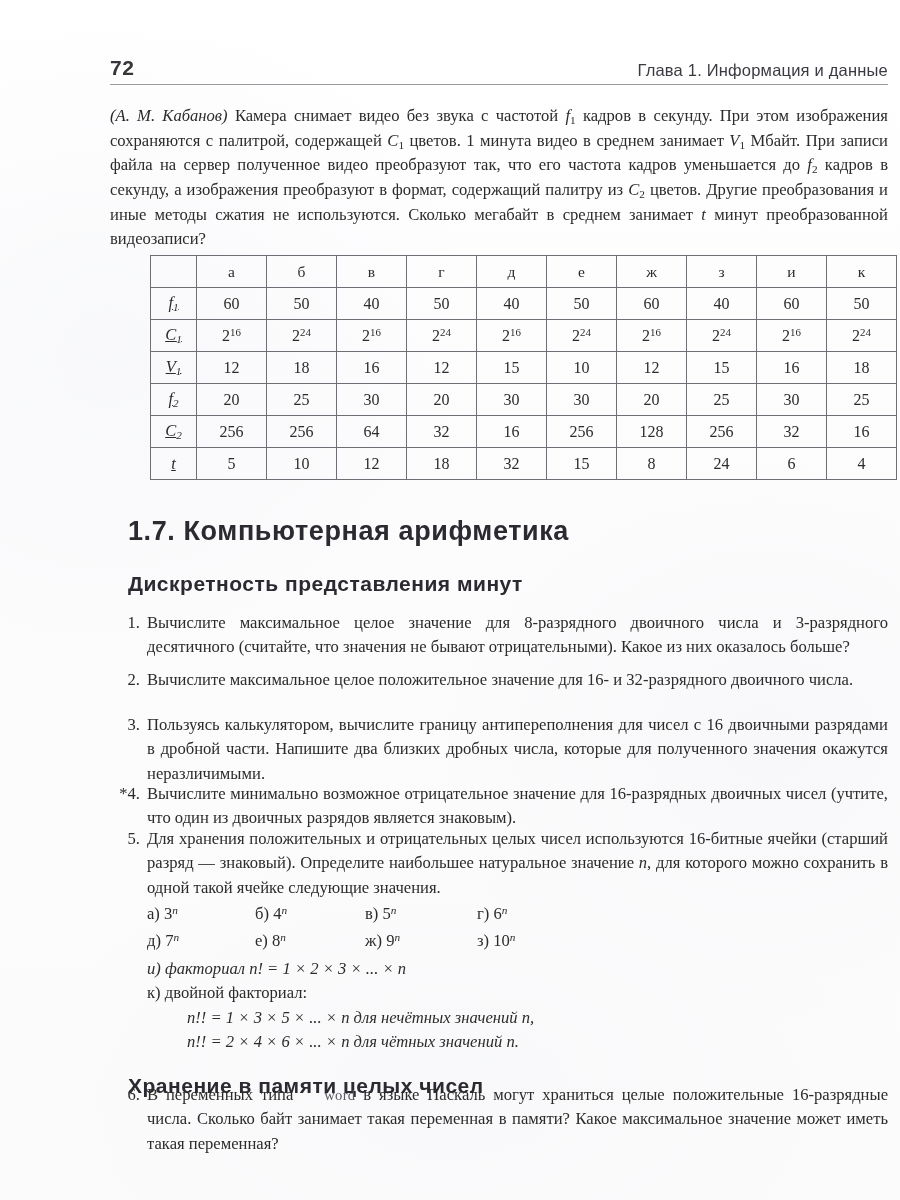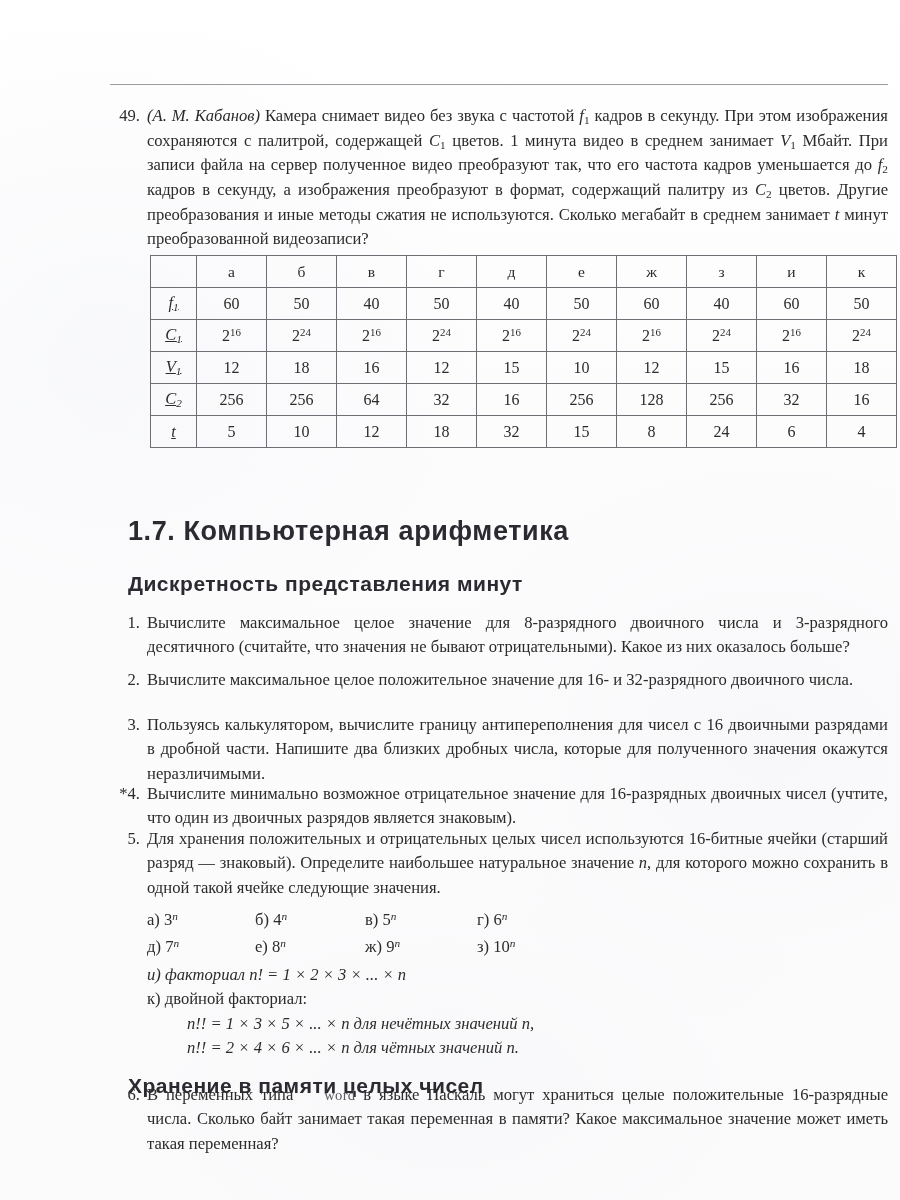--- a/index.html
+++ b/index.html
@@ -168,21 +168,21 @@
   #task-4 .ex-num { width: 36px; }
   #task-5 { left: 110px; top: 827px; }
   #task-6 { left: 110px; top: 1083px; }
 
   .star { letter-spacing: 0; }
 
   
   .opt-grid {
     display: grid;
     grid-template-columns: 108px 110px 112px 110px;
-    margin-top: 8px;
+    margin-top: 2px;
     row-gap: 2px;
     font-size: 16.6px;
   }
   .opt-lines { margin-top: 3px; }
   .opt-line { display: block; }
   .opt-indent { display: inline-block; width: 40px; }
   .nobr { white-space: nowrap; }
   .mono-word {
     font-family: Liberation Serif, serif;
     font-size: 14.6px;
@@ -191,24 +191,27 @@
     padding-left: 23px;
   }
 </style>
 </head>
 <body>
 
 <div class="paper-texture"></div>
 
 <div class="page">
 
+  <div class="running-head">
+    <span class="folio">72</span>
+    <span class="chapter-title">Глава 1. Информация и данные</span>
+  </div>
   <div class="head-rule"></div>
 
   <div class="exercise" id="problem-49">
-    <span class="ex-num">49.</span>
     <div class="ex-body">
       <p>
         <i>(А. М. Кабанов)</i><span> Камера снимает видео без звука с частотой </span><span class="nobr"><i>f</i><sub>1</sub></span><span> кадров в секунду. При этом изображения сохраняются с палитрой, содержащей </span><span class="nobr"><i>C</i><sub>1</sub></span><span> цветов. 1 минута видео в среднем занимает </span><span class="nobr"><i>V</i><sub>1</sub></span><span> Мбайт. При записи файла на сервер полученное видео преобразуют так, что его частота кадров уменьшается до </span><span class="nobr"><i>f</i><sub>2</sub></span><span> кадров в секунду, а изображения преобразуют в формат, содержащий палитру из </span><span class="nobr"><i>C</i><sub>2</sub></span><span> цветов. Другие преобразования и иные методы сжатия не используются. Сколько мегабайт в среднем занимает </span><i>t</i><span> минут преобразованной видеозаписи?</span>
       </p>
     </div>
   </div>
 
   <div class="data-table-wrap">
     <table class="data-table">
       <thead>
@@ -258,20 +261,33 @@
             <td class="col-cell">12</td>
             <td class="col-cell">18</td>
             <td class="col-cell">16</td>
             <td class="col-cell">12</td>
             <td class="col-cell">15</td>
             <td class="col-cell">10</td>
             <td class="col-cell">12</td>
             <td class="col-cell">15</td>
             <td class="col-cell">16</td>
             <td class="col-cell">18</td>
+          </tr>
+          <tr>
+            <td class="row-label corner-cell"><span>f</span><sub>2</sub></td>
+            <td class="col-cell">20</td>
+            <td class="col-cell">25</td>
+            <td class="col-cell">30</td>
+            <td class="col-cell">20</td>
+            <td class="col-cell">30</td>
+            <td class="col-cell">30</td>
+            <td class="col-cell">20</td>
+            <td class="col-cell">25</td>
+            <td class="col-cell">30</td>
+            <td class="col-cell">25</td>
           </tr>
           <tr>
             <td class="row-label corner-cell"><span>C</span><sub>2</sub></td>
             <td class="col-cell">256</td>
             <td class="col-cell">256</td>
             <td class="col-cell">64</td>
             <td class="col-cell">32</td>
             <td class="col-cell">16</td>
             <td class="col-cell">256</td>
             <td class="col-cell">128</td>

